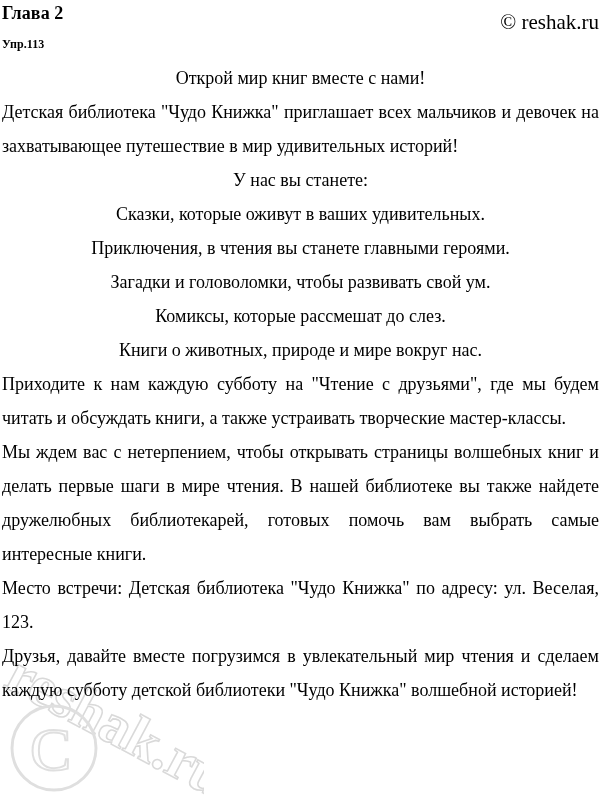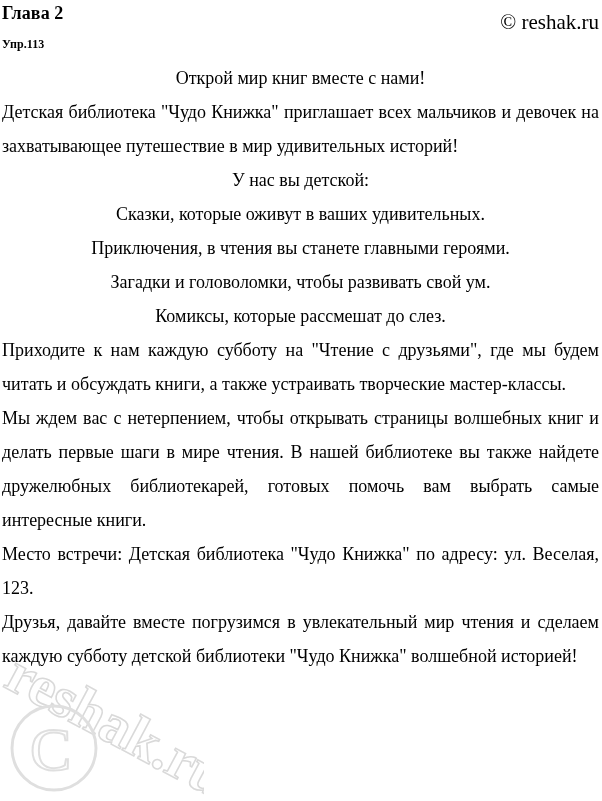--- a/index.html
+++ b/index.html
@@ -121,24 +121,25 @@
   <div class="header-row">
     <div class="chapter-title">Глава 2</div>
     <div class="copyright">© reshak.ru</div>
   </div>
 
   <div class="exercise-title">Упр.113</div>
 
   <div class="body-text">
     <p class="para single">Открой мир книг вместе с нами!</p>
     <p class="para">Детская библиотека "Чудо Книжка" приглашает всех мальчиков и девочек на захватывающее путешествие в мир удивительных историй!</p>
-    <p class="para single">У нас вы детской:</p>
+    <p class="para single">У нас вы станете:</p>
     <p class="para single">Сказки, которые оживут в ваших удивительных.</p>
     <p class="para single">Приключения, в чтения вы станете главными героями.</p>
     <p class="para single">Загадки и головоломки, чтобы развивать свой ум.</p>
     <p class="para single">Комиксы, которые рассмешат до слез.</p>
+    <p class="para single">Книги о животных, природе и мире вокруг нас.</p>
     <p class="para">Приходите к нам каждую субботу на "Чтение с друзьями", где мы будем читать и обсуждать книги, а также устраивать творческие мастер-классы.</p>
     <p class="para">Мы ждем вас с нетерпением, чтобы открывать страницы волшебных книг и делать первые шаги в мире чтения. В нашей библиотеке вы также найдете дружелюбных библиотекарей, готовых помочь вам выбрать самые интересные книги.</p>
     <p class="para">Место встречи: Детская библиотека "Чудо Книжка" по адресу: ул. Веселая, 123.</p>
     <p class="para">Друзья, давайте вместе погрузимся в увлекательный мир чтения и сделаем каждую субботу детской библиотеки "Чудо Книжка" волшебной историей!</p>
   </div>
 
 </div>
 
 </body></html>

